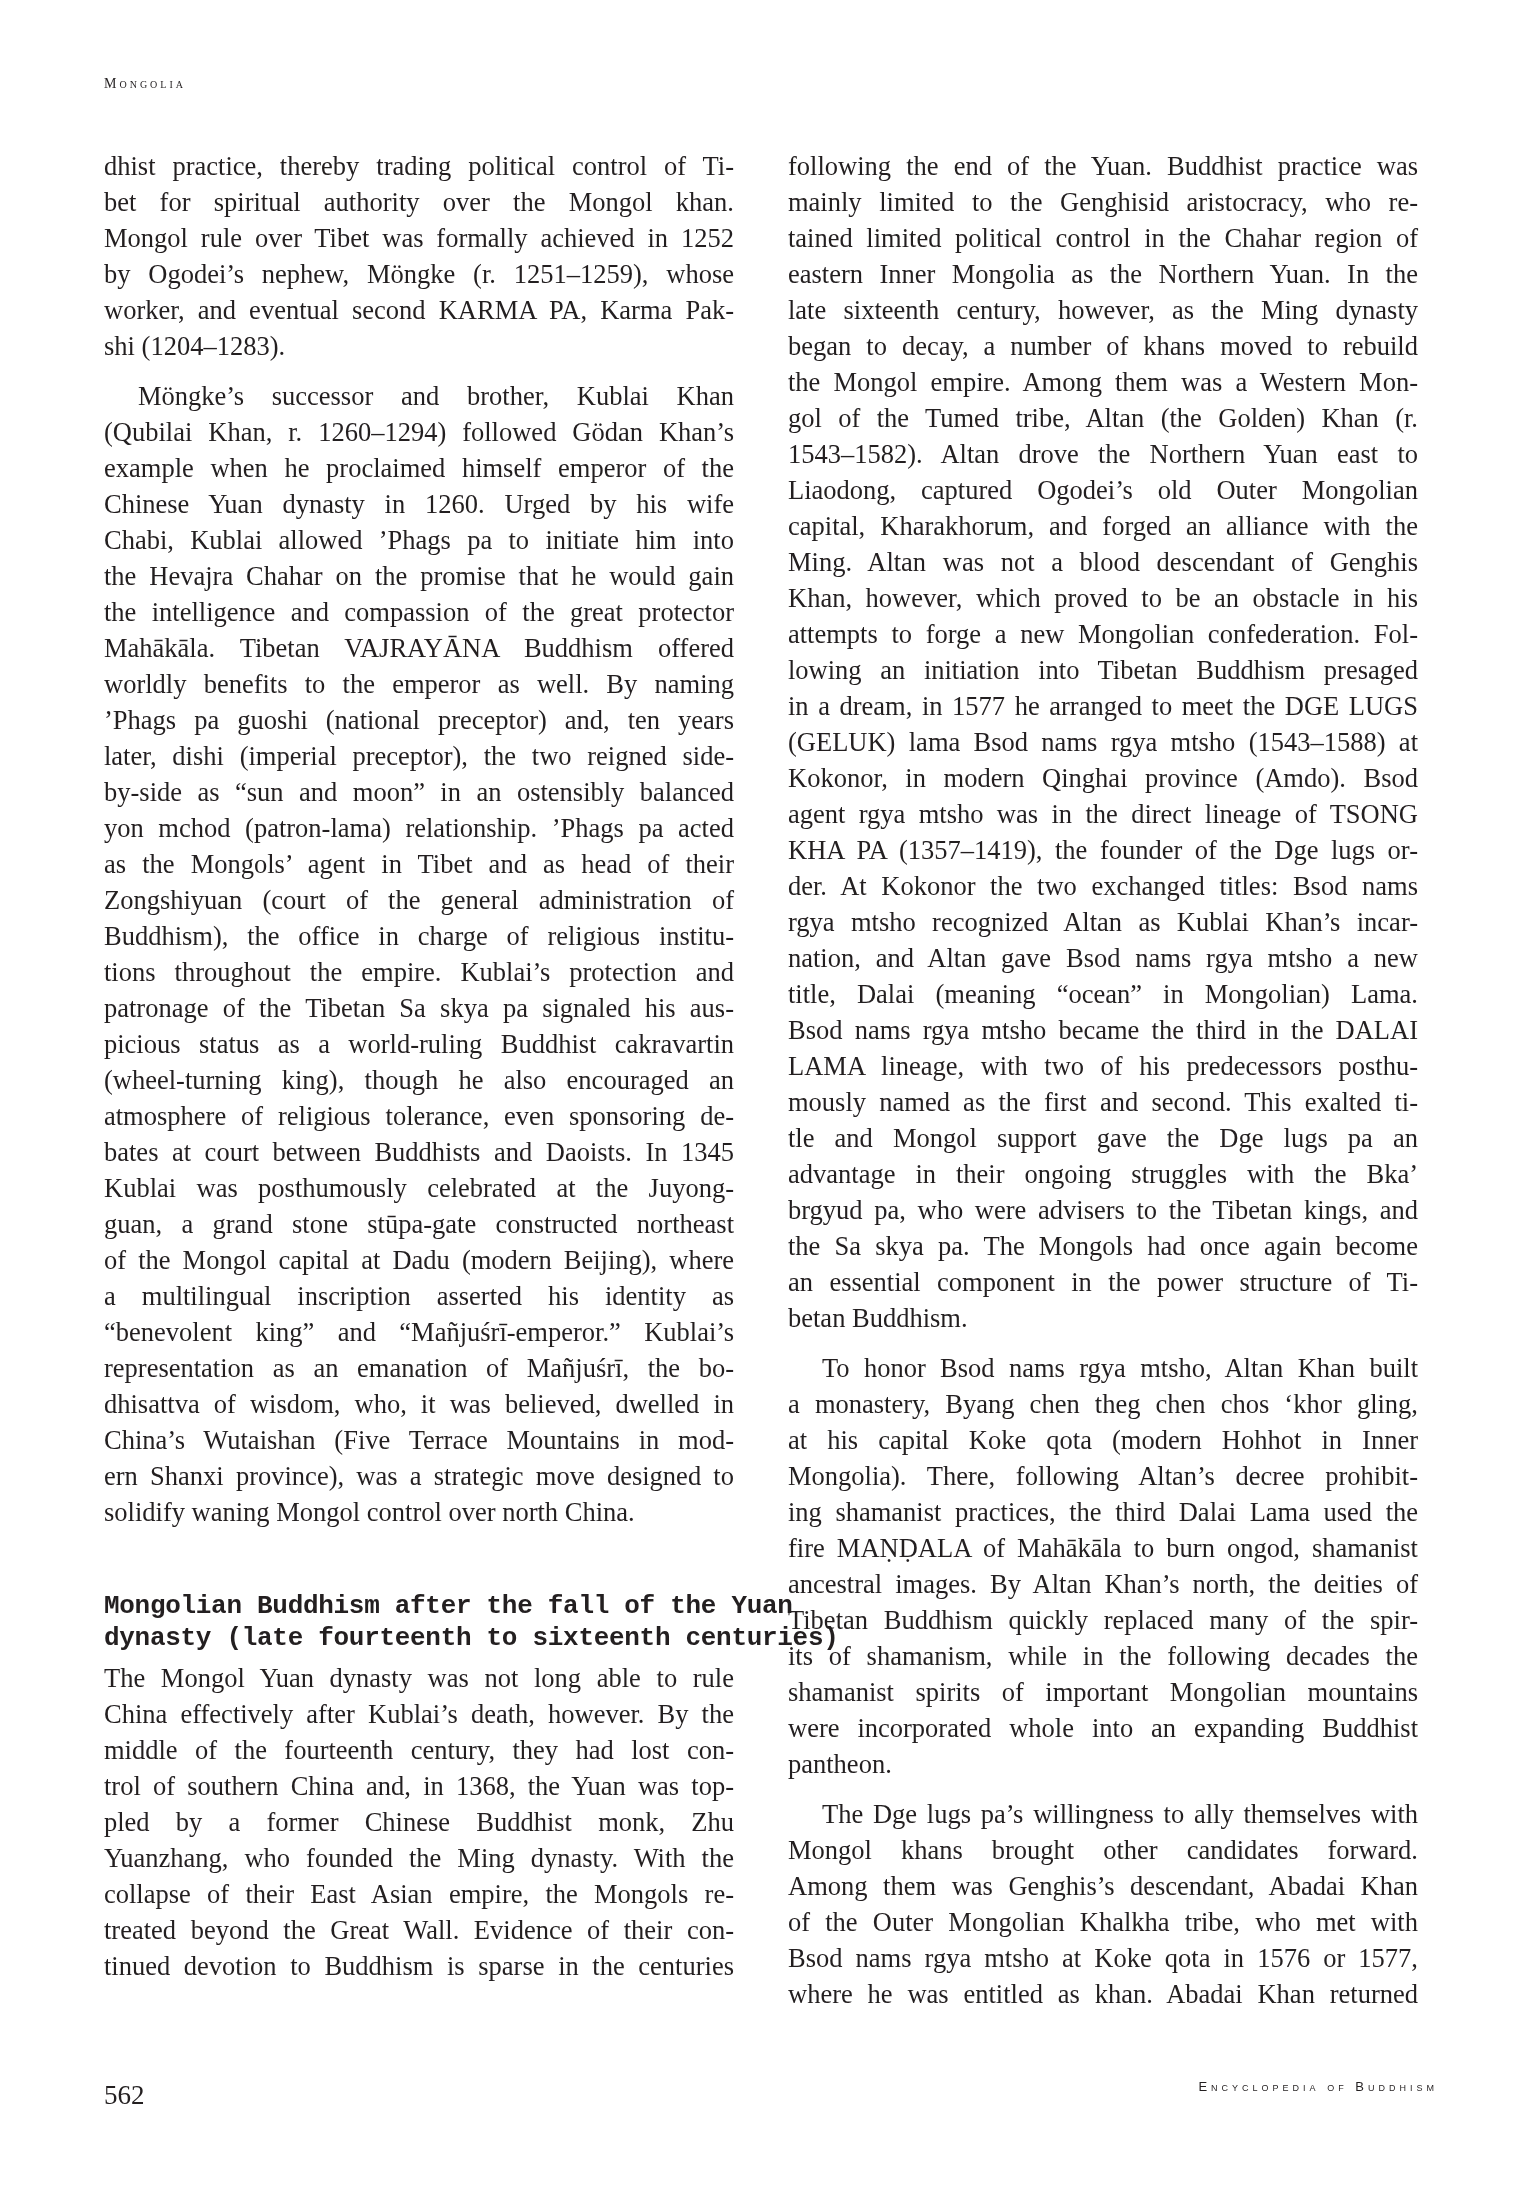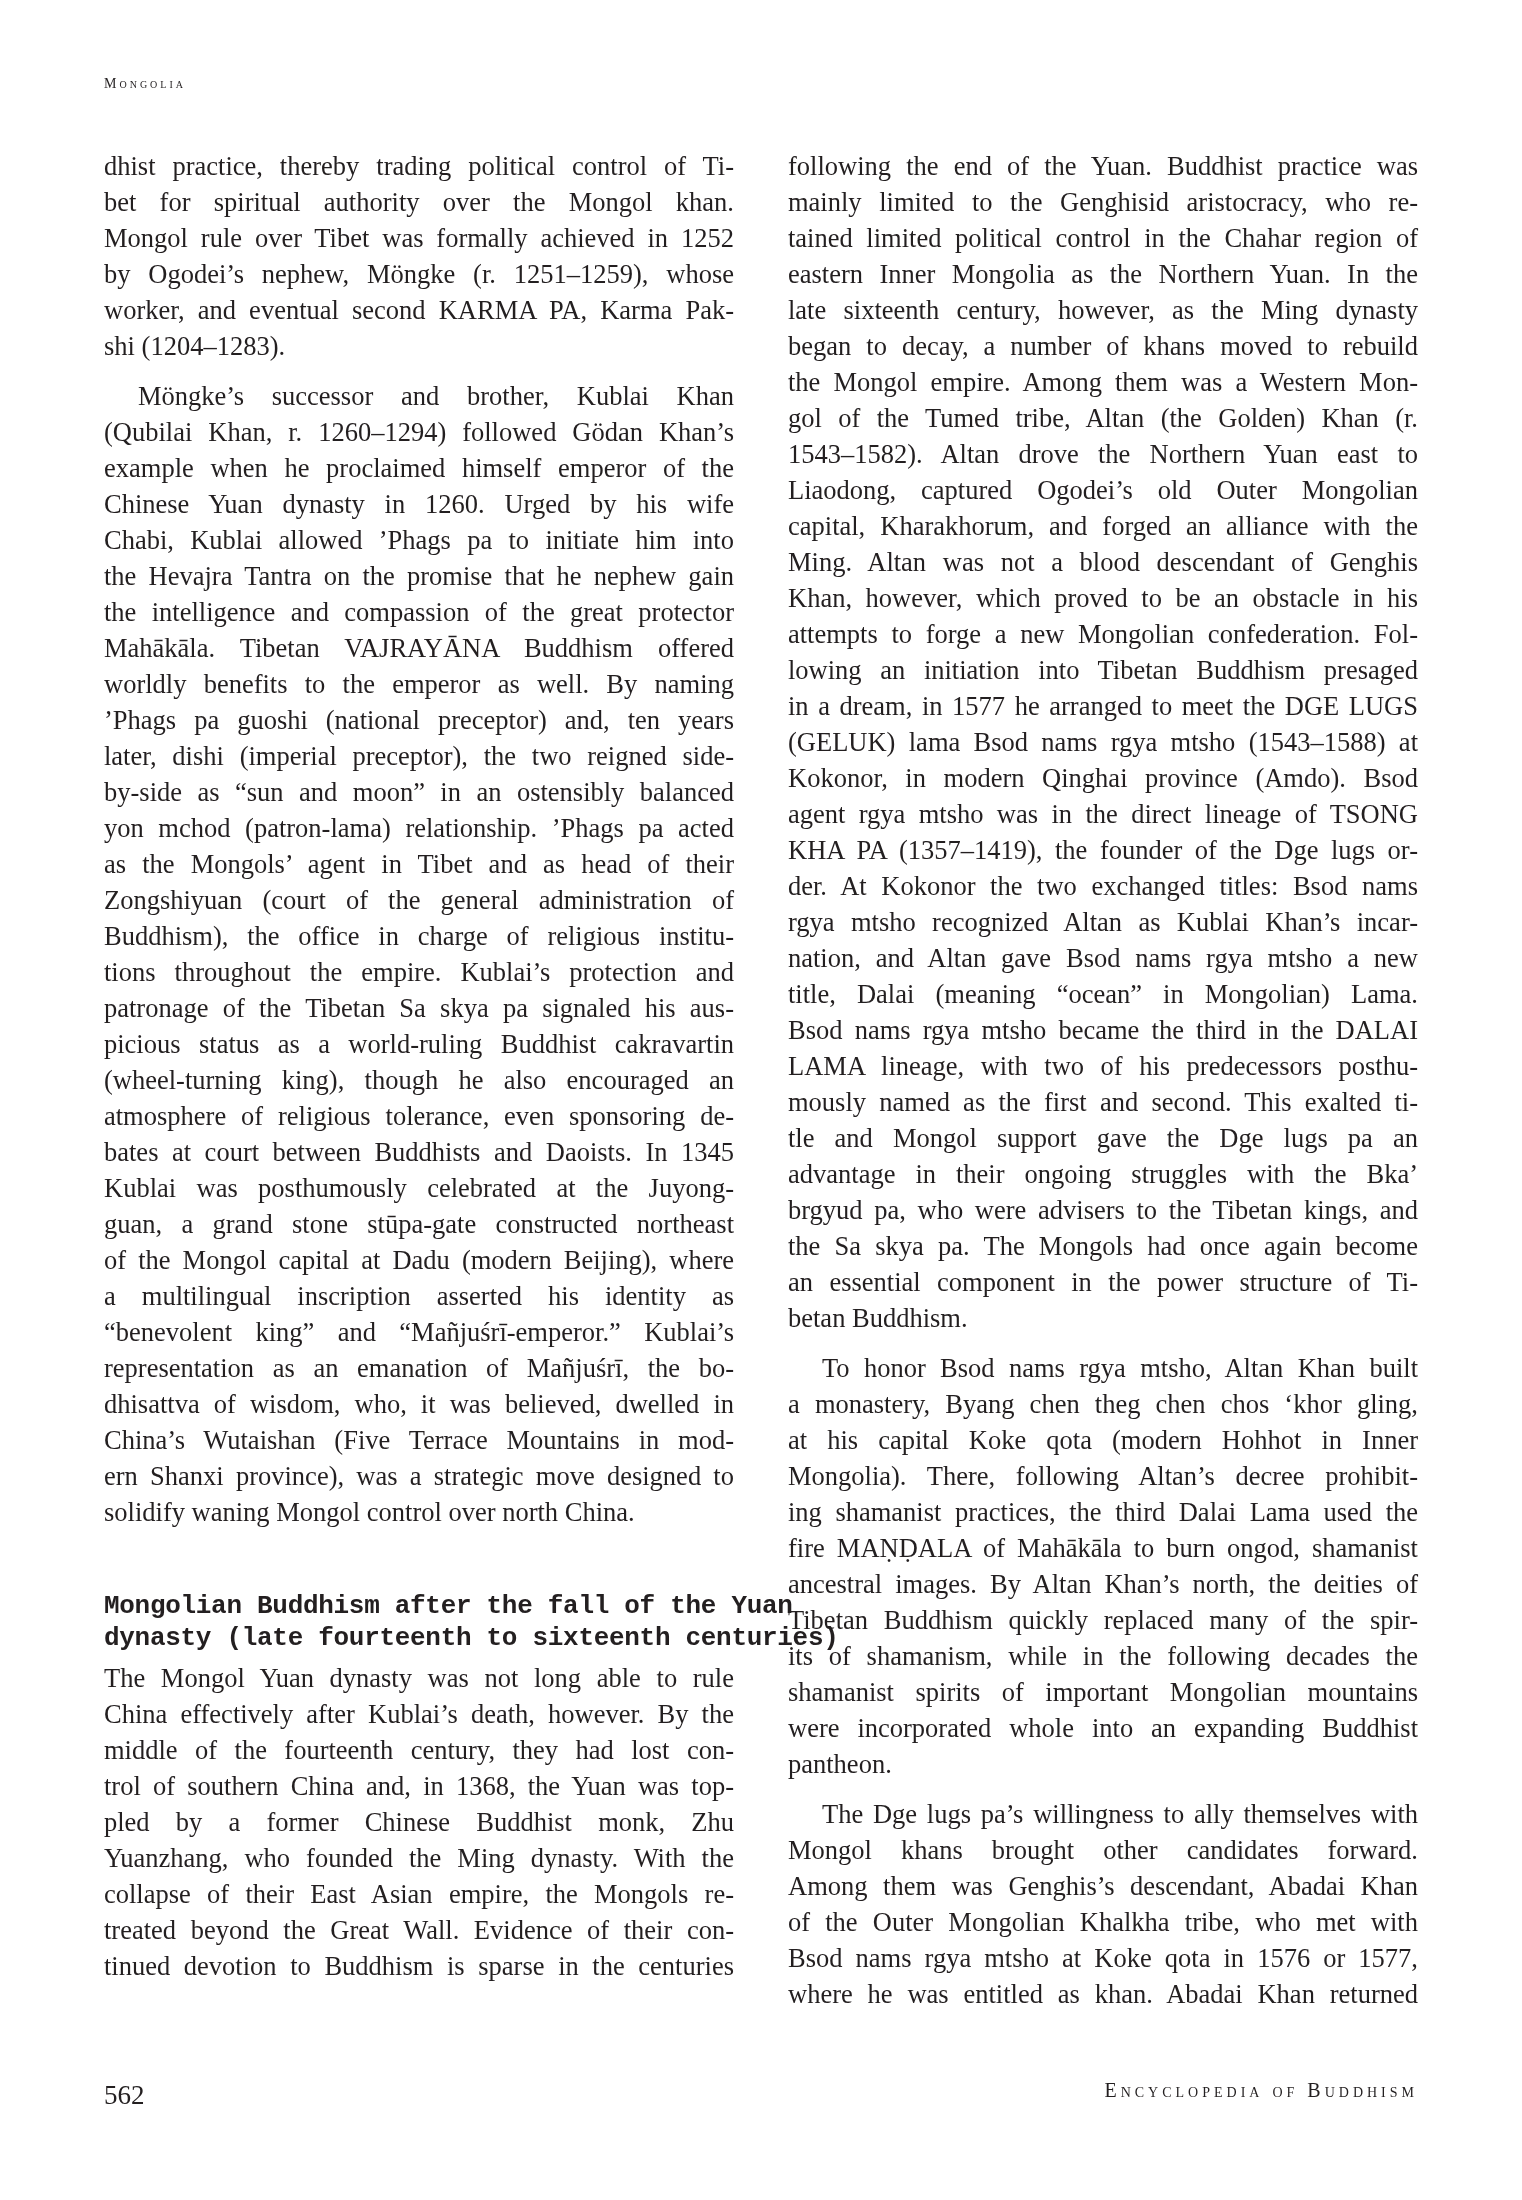--- a/index.html
+++ b/index.html
@@ -23,22 +23,22 @@
     font-family: Liberation Mono, monospace; font-weight: bold;
     font-size: 26px; letter-spacing: -0.3px; margin: 60px 0 6px 0;
   }
   .heading .hline { display: block; height: 32px; line-height: 32px; white-space: nowrap; text-align: justify; text-align-last: justify; }
   .heading .hline.last { text-align-last: left; }
   .footer-page {
     position: absolute; left: 104px; top: 2080px;
     font-family: "Liberation Serif", serif; font-size: 27px;
   }
   .footer-title {
-    position: absolute; right: 104px; top: 2079px;
-    font-family: Liberation Serif, serif; font-size: 20px; letter-spacing: 4px;
+    position: absolute; right: 84px; top: 2079px;
+    font-family: Liberation Sans, sans-serif; font-size: 13px; letter-spacing: 4px;
     font-variant: small-caps;
   }
 </style>
 </head>
 <body>
 
 <div class="running-head">Mongolia</div>
 
 <div class="column col-left">
   <div class="para" id="lp0">
@@ -48,21 +48,21 @@
       <span class="line">by Ogodei’s nephew, Möngke (r. 1251–1259), whose</span>
       <span class="line">worker, and eventual second KARMA PA, Karma Pak-</span>
       <span class="line last">shi (1204–1283).</span>
     </div>
   <div class="para" id="lp1">
       <span class="line indent">Möngke’s successor and brother, Kublai Khan</span>
       <span class="line">(Qubilai Khan, r. 1260–1294) followed Gödan Khan’s</span>
       <span class="line">example when he proclaimed himself emperor of the</span>
       <span class="line">Chinese Yuan dynasty in 1260. Urged by his wife</span>
       <span class="line">Chabi, Kublai allowed ’Phags pa to initiate him into</span>
-      <span class="line">the Hevajra Tantra on the promise that he nephew gain</span>
+      <span class="line">the Hevajra Chahar on the promise that he would gain</span>
       <span class="line">the intelligence and compassion of the great protector</span>
       <span class="line">Mahākāla. Tibetan VAJRAYĀNA Buddhism offered</span>
       <span class="line">worldly benefits to the emperor as well. By naming</span>
       <span class="line">’Phags pa guoshi (national preceptor) and, ten years</span>
       <span class="line">later, dishi (imperial preceptor), the two reigned side-</span>
       <span class="line">by-side as “sun and moon” in an ostensibly balanced</span>
       <span class="line">yon mchod (patron-lama) relationship. ’Phags pa acted</span>
       <span class="line">as the Mongols’ agent in Tibet and as head of their</span>
       <span class="line">Zongshiyuan (court of the general administration of</span>
       <span class="line">Buddhism), the office in charge of religious institu-</span>

